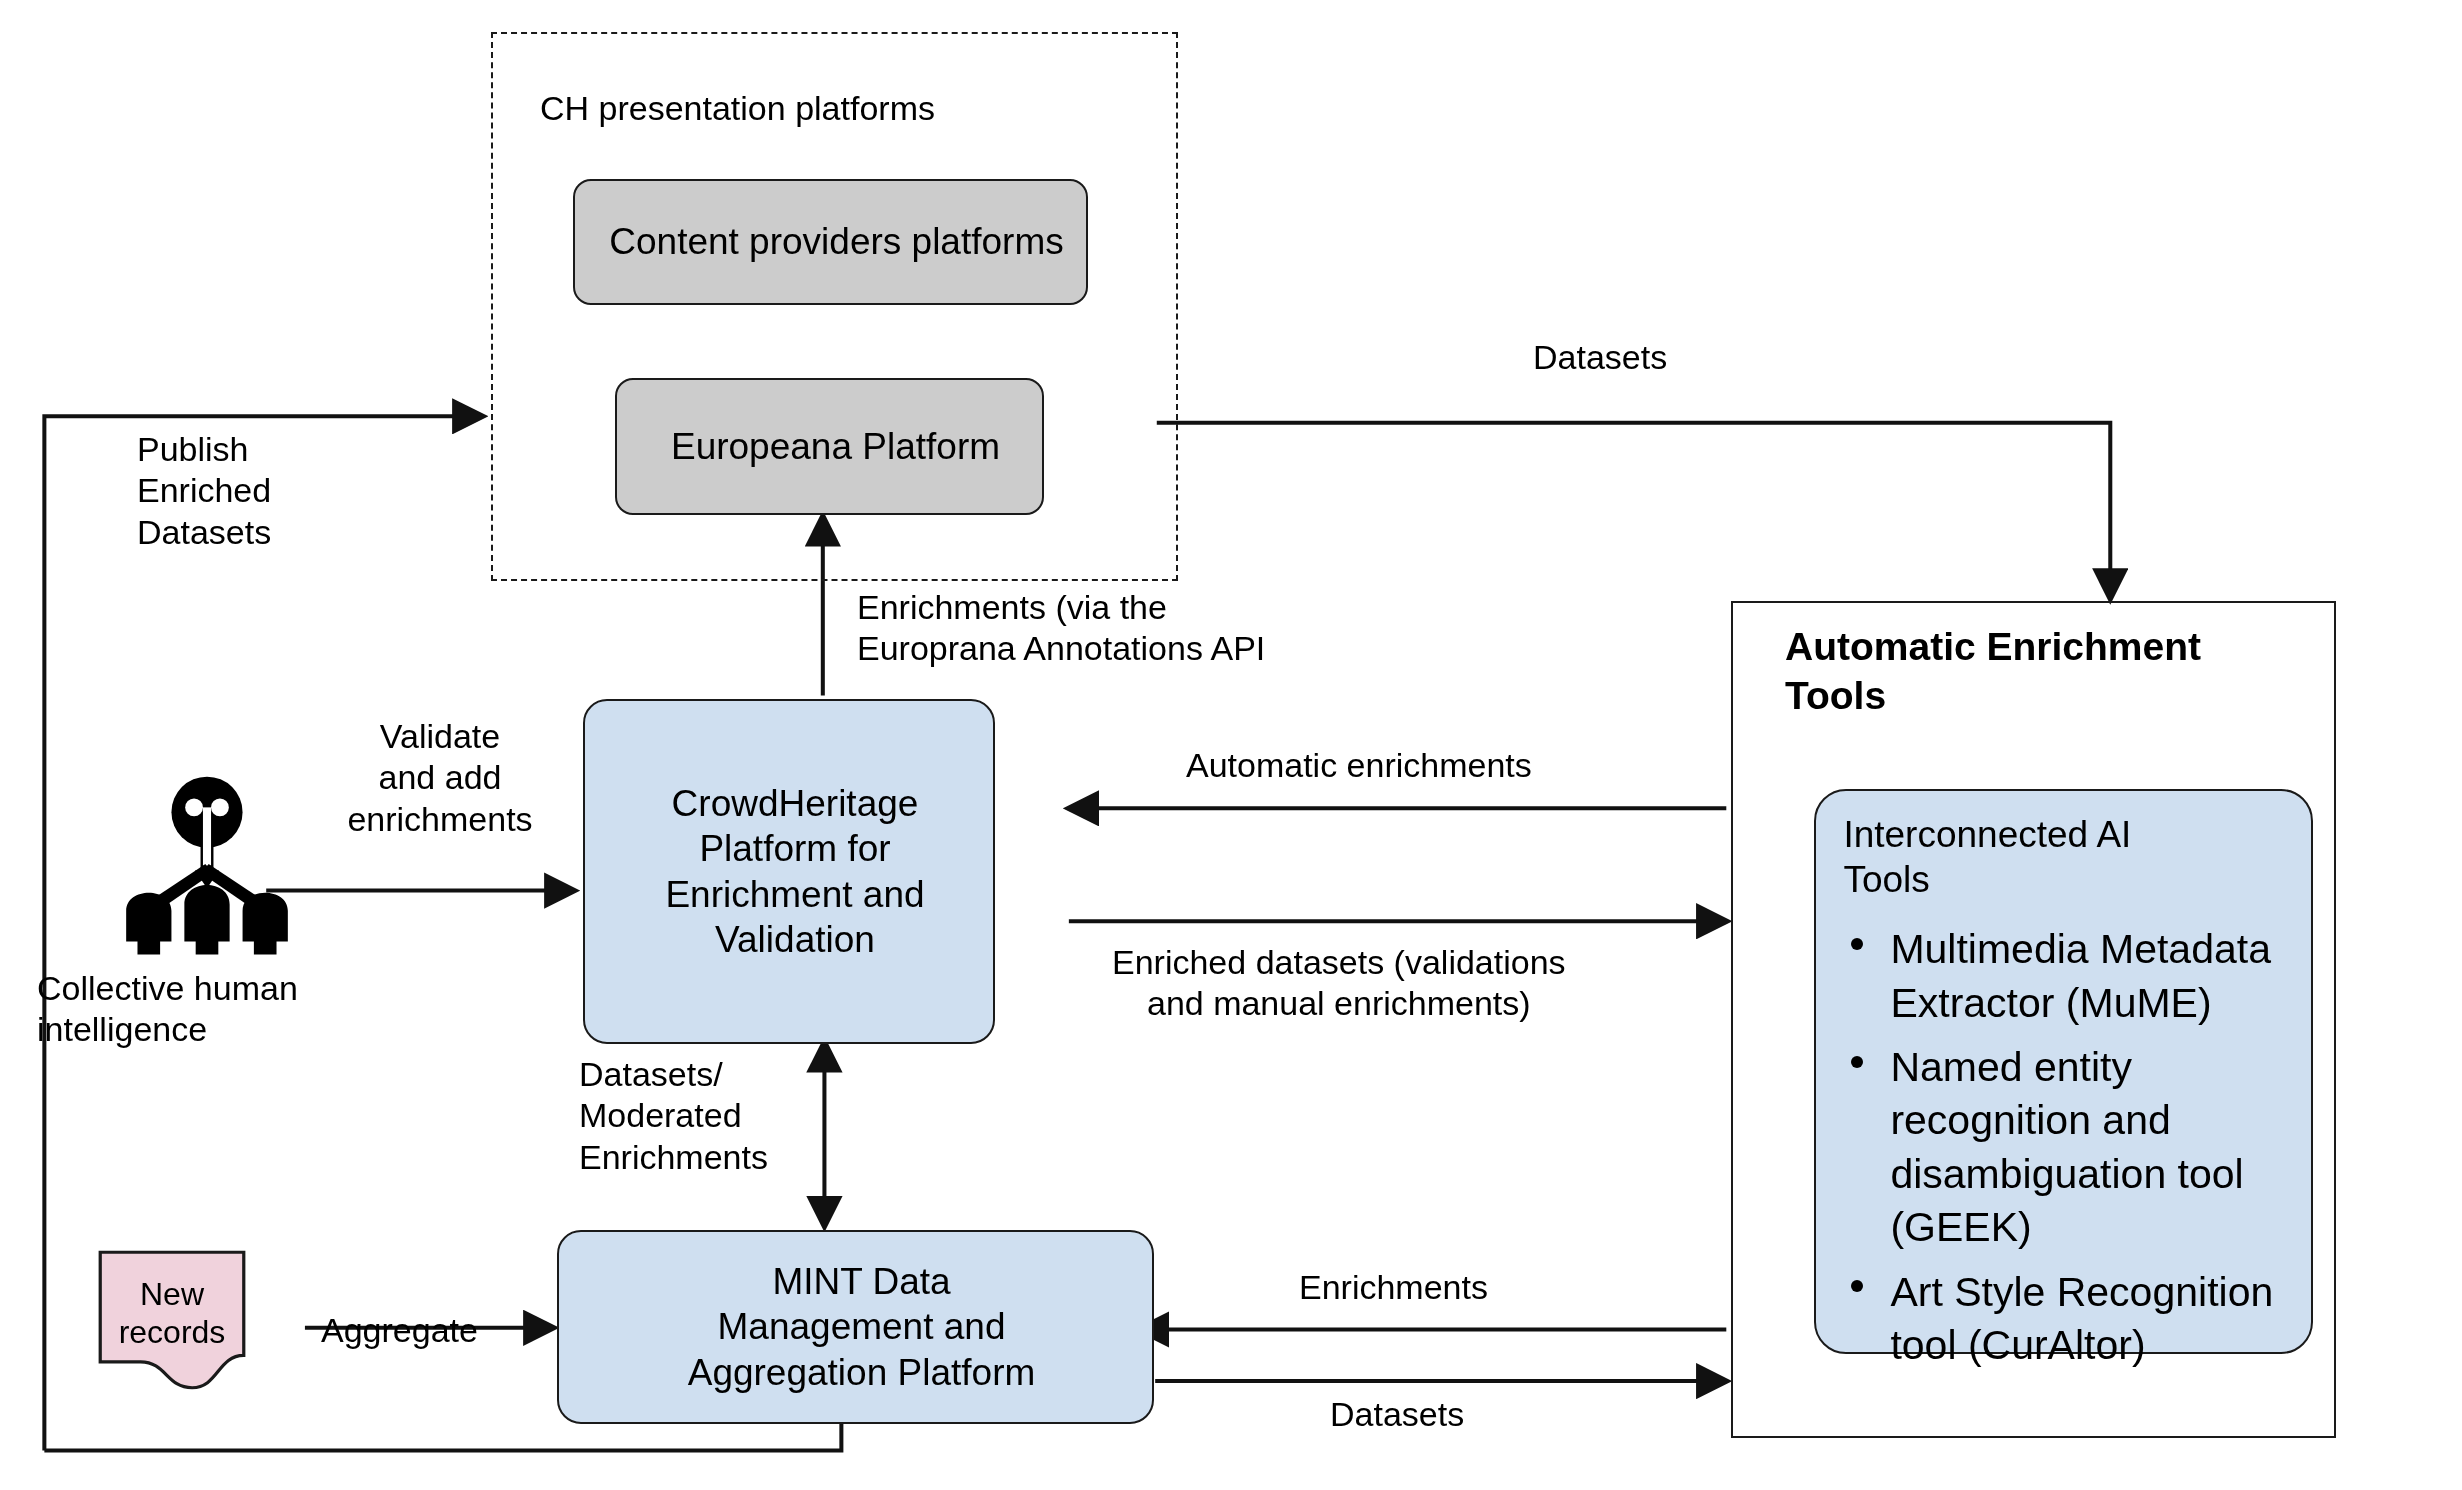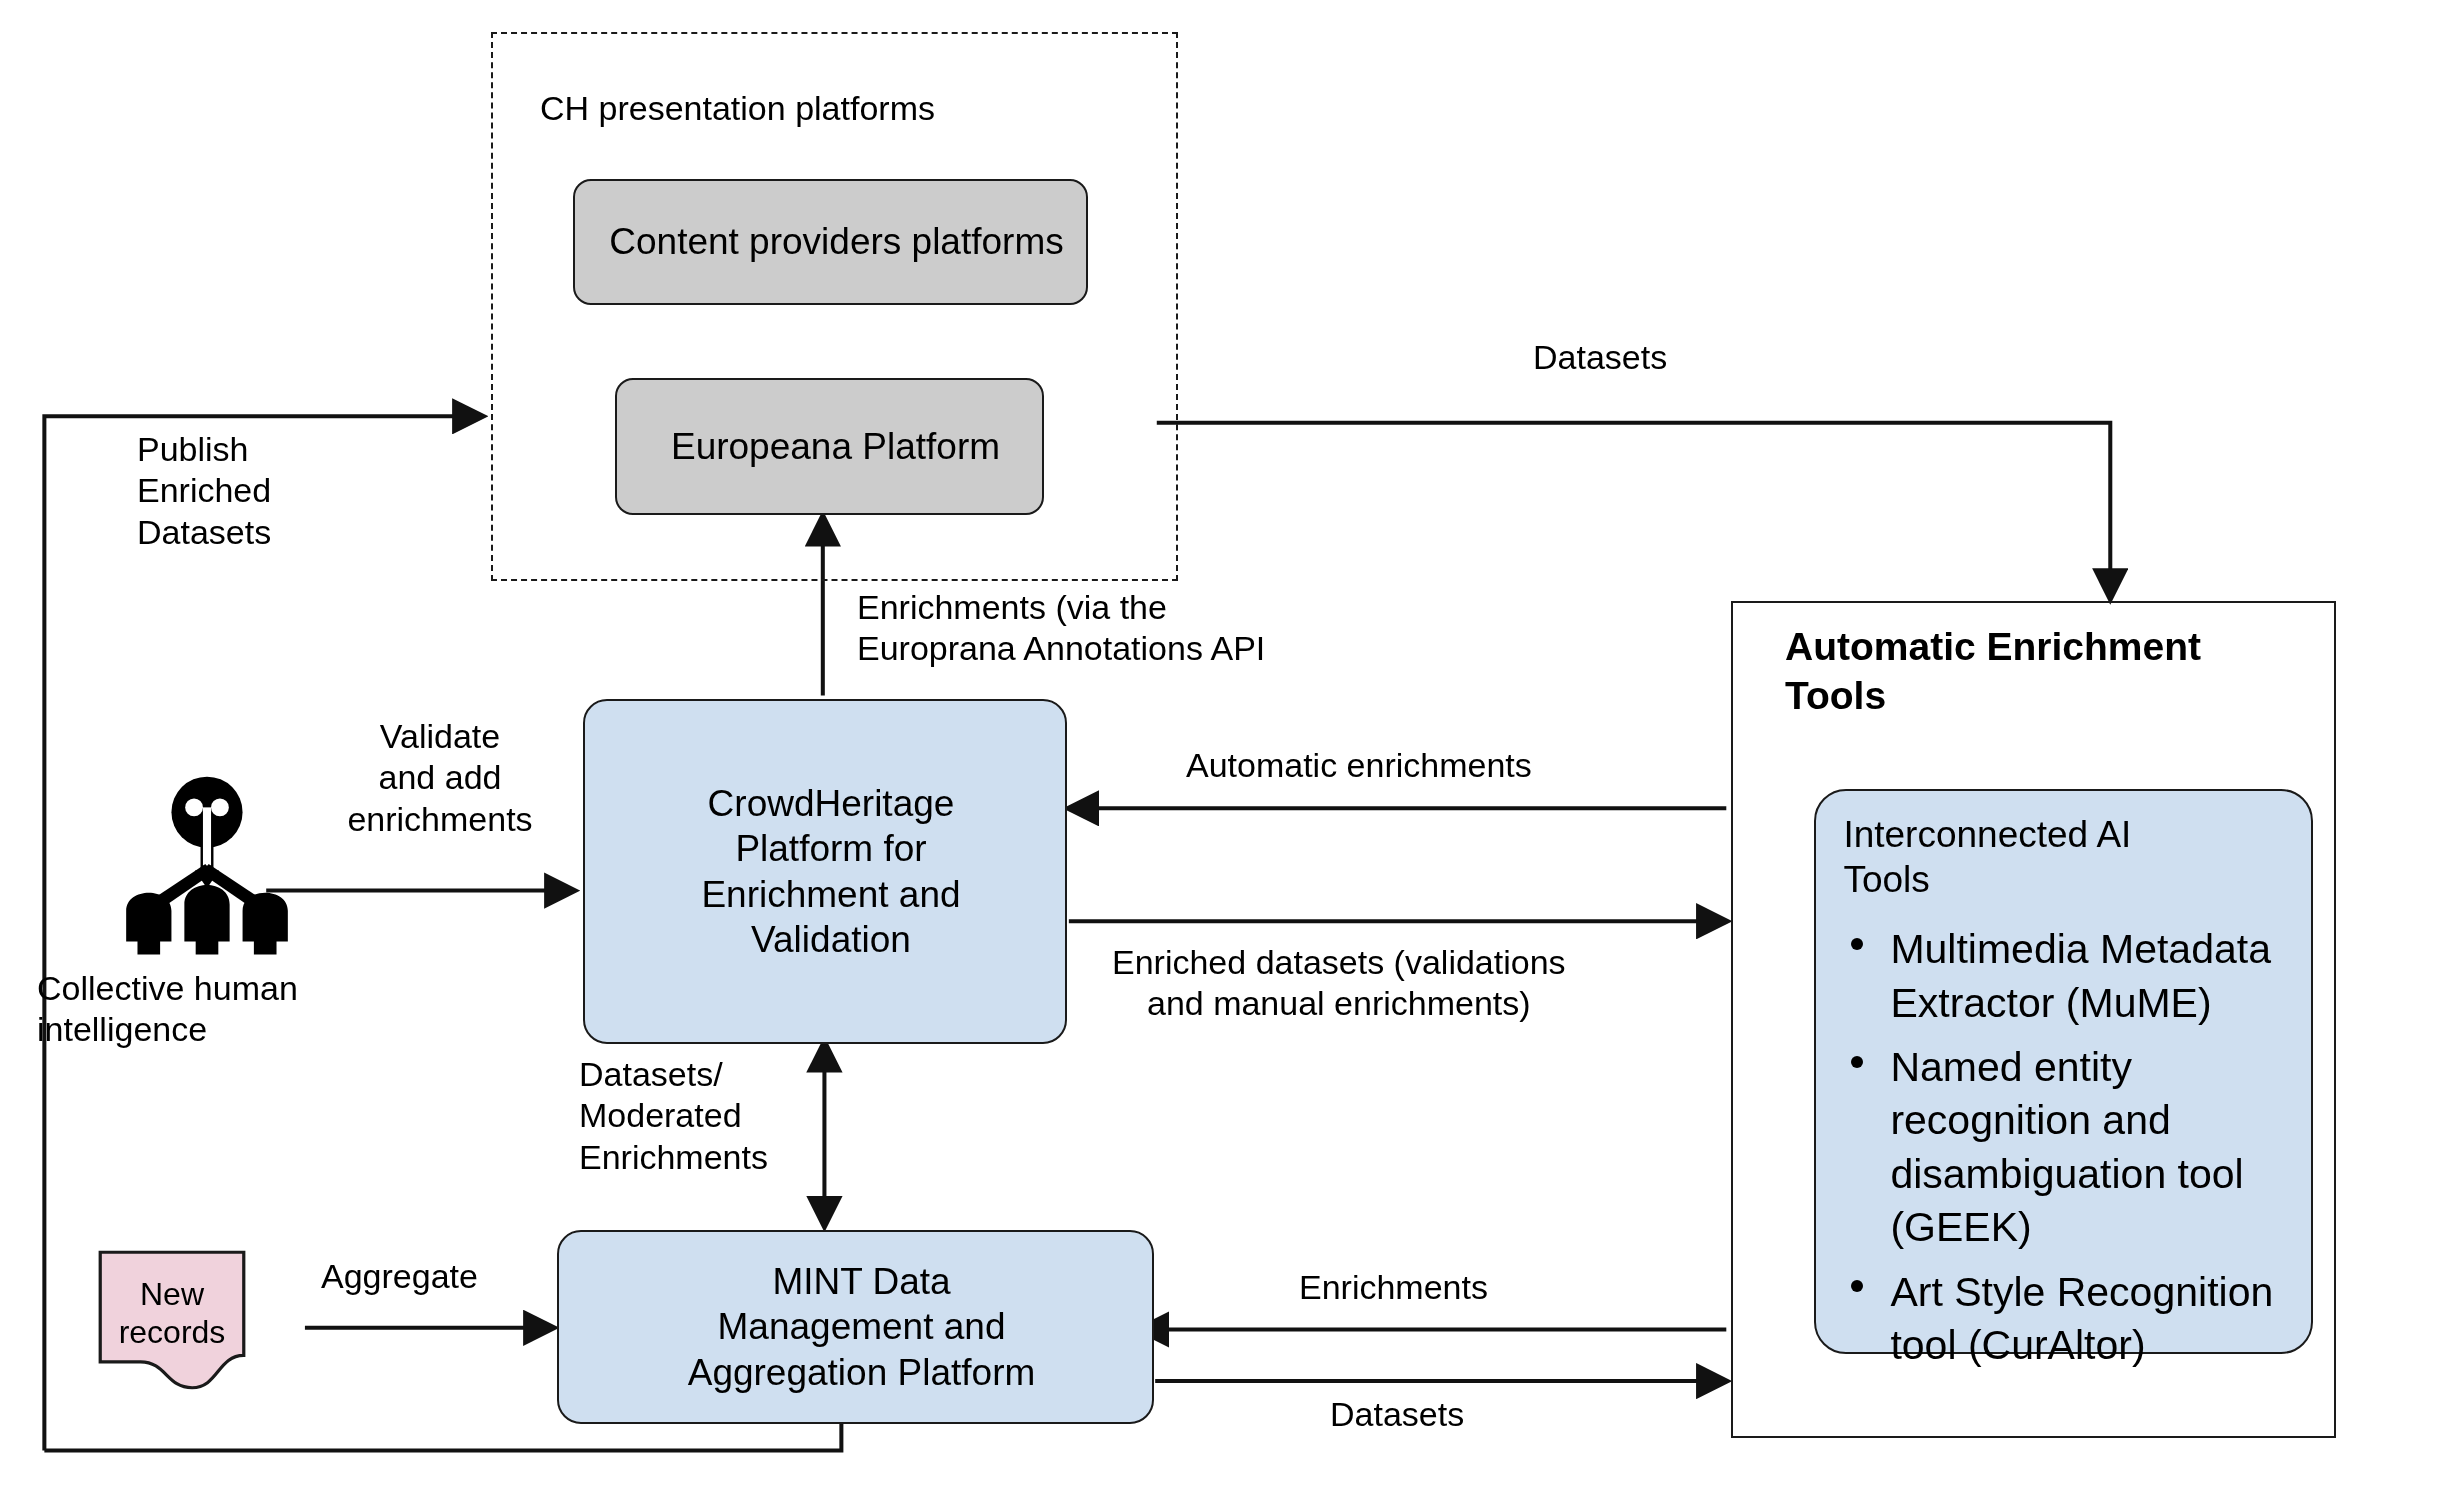--- a/index.html
+++ b/index.html
@@ -191,21 +191,21 @@
   <div class="ai-box" style="left:1814px; top:789px; width:499px; height:565px;">
     <div class="ai-heading" style="white-space:pre-line;">Interconnected AI
 Tools</div>
     <ul class="ai-list">
       <li>Multimedia Metadata Extractor (MuME)</li>
       <li>Named entity recognition and disambiguation tool (GEEK)</li>
       <li>Art Style Recognition tool (CurAltor)</li>
     </ul>
   </div>
 
-  <div class="node node-blue" style="left:583px; top:699px; width:484px; height:345px; white-space:pre-line;">CrowdHeritage
+  <div class="node node-blue" style="left:583px; top:699px; width:412px; height:345px; white-space:pre-line;">CrowdHeritage
 Platform for
 Enrichment and
 Validation</div>
 
   <div class="node node-blue" style="left:557px; top:1230px; width:597px; height:194px; white-space:pre-line;">MINT Data
 Management and
 Aggregation Platform</div>
 
   <svg class="doc-shape" style="left:97px; top:1249px;" viewBox="0 0 186 176">
     <path d="M 4 4 L 182 4 L 182 132 C 150 132 150 172 118 172 C 86 172 86 140 54 140 L 4 140 Z" fill="#f0d2dc" stroke="#1a1a1a" stroke-width="4"></path>
@@ -246,20 +246,20 @@
 
   <div class="edge-label el-center" style="left:1186px; top:745px;">Automatic enrichments</div>
 
   <div class="edge-label el-center" style="left:1112px; top:942px;">Enriched datasets (validations
 and manual enrichments)</div>
 
   <div class="edge-label el-left" style="left:579px; top:1054px;">Datasets/
 Moderated
 Enrichments</div>
 
-  <div class="edge-label el-center" style="left:321px; top:1256px;text-align:right;">Aggregate</div>
+  <div class="edge-label el-center" style="left:321px; top:1310px;text-align:right;">Aggregate</div>
 
   <div class="edge-label el-center" style="left:1299px; top:1267px;">Enrichments</div>
 
   <div class="edge-label el-center" style="left:1330px; top:1394px;">Datasets</div>
 
 </div>
 
 
 </body></html>

